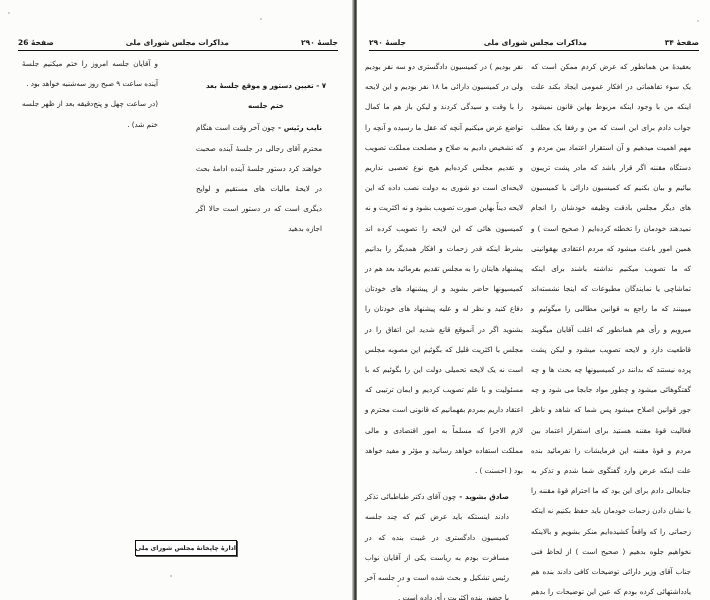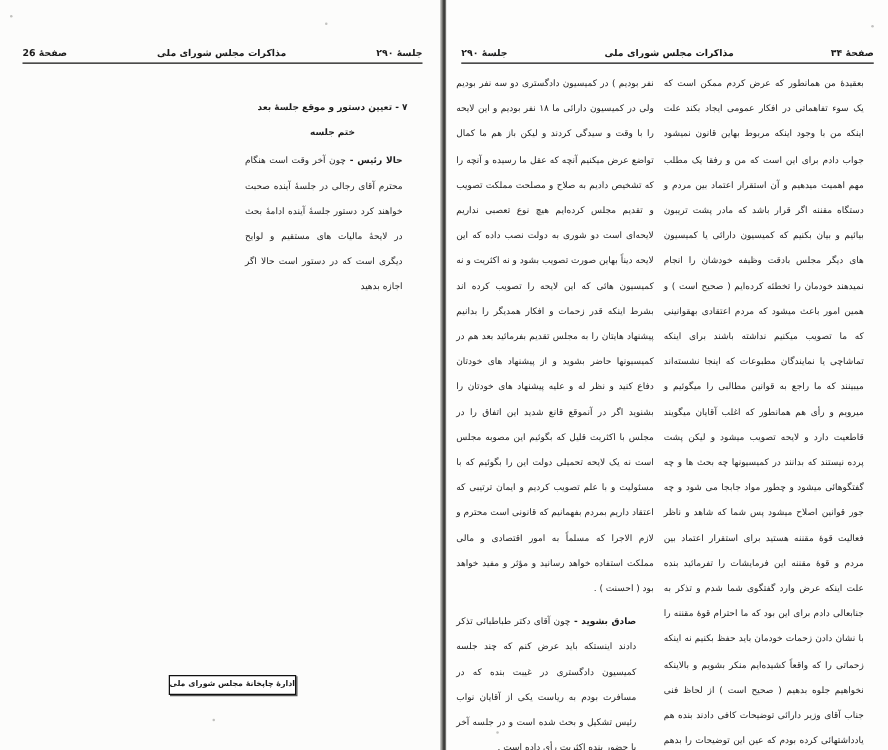--- a/index.html
+++ b/index.html
@@ -117,24 +117,26 @@
   <div class="page page-left">
     <div class="running-head">
       <span>جلسهٔ ۲۹۰</span>
       <span>مذاکرات مجلس شورای ملی</span>
       <span>صفحهٔ 26</span>
     </div>
 
     <div class="col lp-col-right">
       <p class="center">۷ - تعیین دستور و موقع جلسهٔ بعد</p>
       <p class="center" style="margin-bottom:2px;text-align:right;">ختم جلسه</p>
-      <p class="indent"><span class="speaker">حالا رئیس - </span><span>چون آخر وقت است هنگام محترم آقای رجالی در جلسهٔ آینده صحبت خواهند کرد دستور جلسهٔ آینده ادامهٔ بحث در لایحهٔ مالیات های مستقیم و لوایح دیگری است که در دستور است حالا اگر اجازه بدهید</span></p>
+      <p class="indent"><span class="speaker">نایب رئیس - </span><span>چون آخر وقت است هنگام محترم آقای رجالی در جلسهٔ آینده صحبت خواهند کرد دستور جلسهٔ آینده ادامهٔ بحث در لایحهٔ مالیات های مستقیم و لوایح دیگری است که در دستور است حالا اگر اجازه بدهید</span></p>
     </div>
 
     <div class="col lp-col-left">
+      <p class="indent">و آقایان جلسه امروز را ختم میکنیم جلسهٔ آینده ساعت ۹ صبح روز سه‌شنبه خواهد بود .</p>
+      <p class="indent">(در ساعت چهل و پنج‌دقیقه بعد از ظهر جلسه ختم شد) .</p>
     </div>
 
     <div class="printer-box">ادارهٔ چاپخانهٔ مجلس شورای ملی</div>
 
     <span class="speck" style="left:8px;top:12px;"></span>
     <span class="speck" style="left:260px;top:18px;"></span>
     <span class="speck" style="left:170px;top:575px;"></span>
   </div>
 
   <div class="binding"></div>

